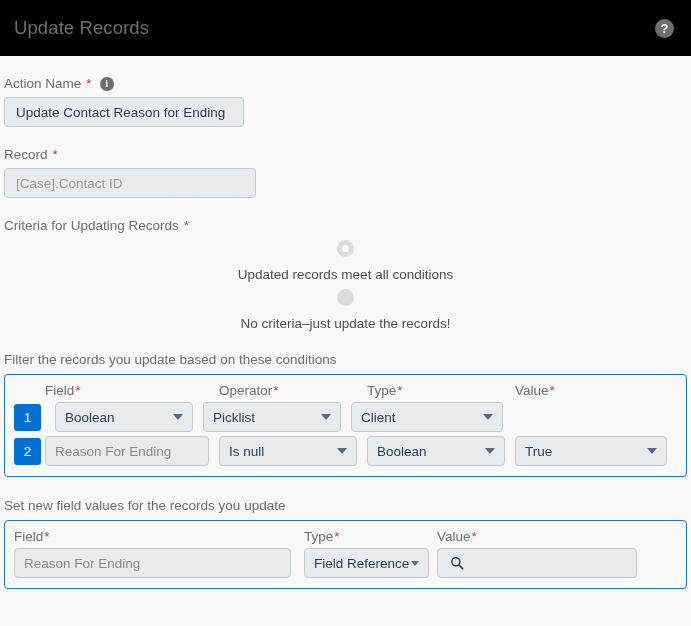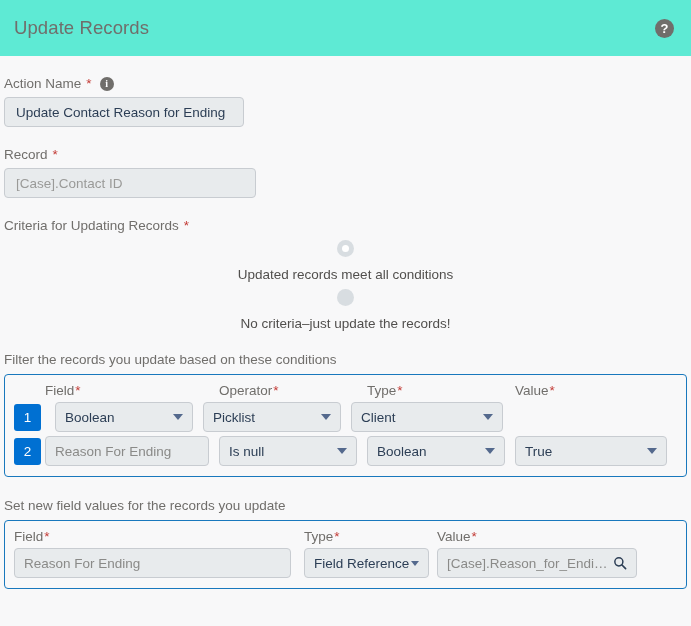--- a/index.html
+++ b/index.html
@@ -12,21 +12,21 @@
     background: #f8f8f9;
     font-family: "Liberation Sans", sans-serif;
     font-size: 13px;
     color: #3e3e3c;
     overflow: hidden;
   }
 
   
   .header {
     height: 56px;
-    background: #5eead4;
+    background: #000000;
     display: flex;
     align-items: center;
     justify-content: space-between;
     padding: 0 17px 0 14px;
     box-sizing: border-box;
   }
   .page-title {
     font-size: 18.5px;
     color: #706e6b;
     font-weight: 400;
@@ -377,21 +377,20 @@
         </div>
       </div>
       <div class="b-type">
         <div class="ctl fit">
           <span class="txt">Field Reference</span>
           <span class="caret small"></span>
         </div>
       </div>
       <div class="b-val">
         <div class="ctl readonly">
-          <span class="txt">[Case].Reason_for_Endin…</span>
           <span class="search-icon">
             <svg width="14" height="14" viewBox="0 0 16 16" aria-hidden="true">
               <circle cx="6.7" cy="6.7" r="4.6" fill="none" stroke="#2c3e55" stroke-width="1.7"></circle>
               <line x1="10.3" y1="10.3" x2="14.4" y2="14.4" stroke="#2c3e55" stroke-width="1.9" stroke-linecap="round"></line>
             </svg>
           </span>
         </div>
       </div>
     </div>
 

